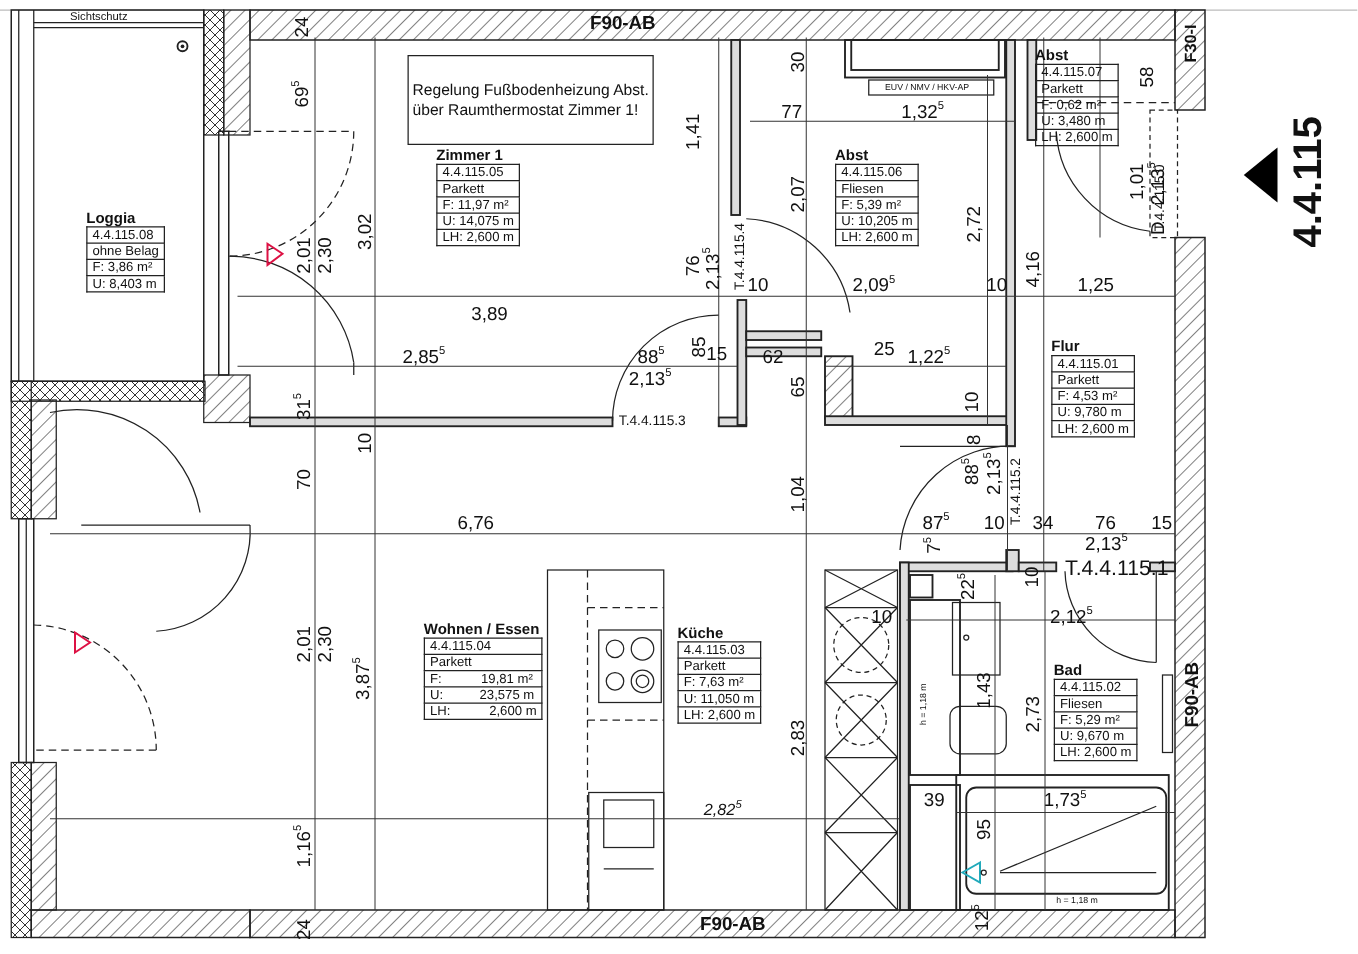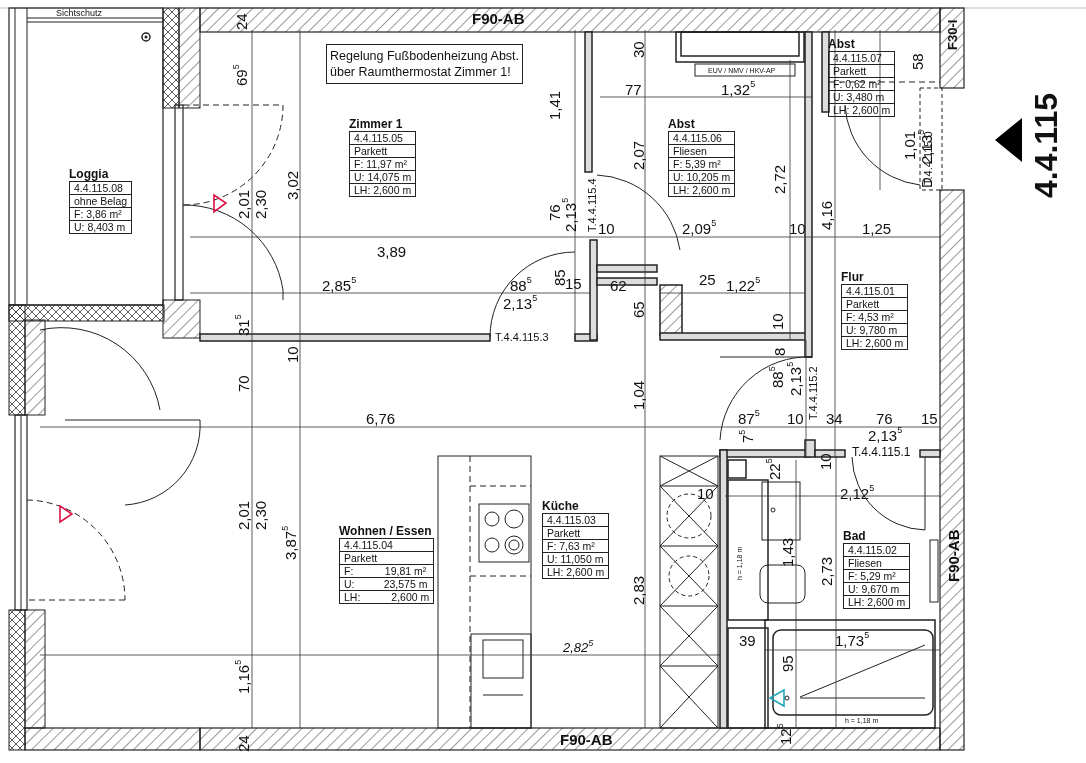--- a/index.html
+++ b/index.html
@@ -7,21 +7,21 @@
   svg{position:absolute;left:0;top:0;}
   .lbl{position:absolute;font-size:14px;line-height:1;white-space:nowrap;}
   .dim{position:absolute;font-size:15px;line-height:1;white-space:nowrap;}
   .dim sup{font-size:9px;vertical-align:top;position:relative;top:-2px;}
   .vert{transform-origin:left top;transform:rotate(-90deg);}
   .room{position:absolute;}
   .room .title{font-weight:bold;font-size:12px;line-height:13px;}
   .room table{border-collapse:collapse;font-size:10.5px;line-height:12px;}
   .room td{border:1.4px solid #222;padding:0 4px;white-space:nowrap;}
   .room .v{display:inline-block;text-align:right;}
-  .note{position:absolute;border:1.4px solid #222;font-size:12.5px;line-height:16px;padding:3px 3px;}
+  .note{position:absolute;border:1.4px solid #222;font-size:12.5px;line-height:16px;padding:19px 3px;}
   .wall-lbl{position:absolute;font-weight:bold;font-size:15px;}
   .bigid{position:absolute;font-weight:bold;font-size:32px;transform-origin:left top;transform:rotate(-90deg);}
   .small{position:absolute;font-size:7px;}
 </style>
 </head>
 <body>
 
 <svg width="1086" height="763" viewBox="0 0 1086 763">
   <defs>
     <pattern id="hatch" width="8" height="8" patternUnits="userSpaceOnUse" patternTransform="rotate(45)">
@@ -303,21 +303,21 @@
   <tr>
           <td><span>U:</span> <span>9,780 m</span></td>
         </tr>
   <tr>
           <td><span>LH:</span> <span>2,600 m</span></td>
         </tr>
       </tbody>
     </table>
 </div>
 
-<div class="room" style="left:314px;top:525px;padding-left:25px;">
+<div class="room" style="left:314px;top:497px;padding-left:25px;">
   <div class="title">Wohnen / Essen</div>
   <table>
       <tbody>
         <tr>
           <td>4.4.115.04</td>
         </tr>
   <tr>
           <td>Parkett</td>
         </tr>
   <tr>
@@ -373,21 +373,21 @@
           <td><span>U:</span> <span>9,670 m</span></td>
         </tr>
   <tr>
           <td><span>LH:</span> <span>2,600 m</span></td>
         </tr>
       </tbody>
     </table>
 </div>
 
 <div class="lbl vert" style="left:923px;top:185px;font-size:11px;">T.4.4.115.0</div>
-<div class="lbl" style="left:852px;top:446px;font-size:12px;">T.4.4.115.1</div>
+<div class="lbl" style="left:852px;top:446px;font-size:17px;">T.4.4.115.1</div>
 <div class="lbl vert" style="left:808px;top:420px;font-size:11px;">T.4.4.115.2</div>
 <div class="lbl" style="left:495px;top:332px;font-size:11px;">T.4.4.115.3</div>
 <div class="lbl vert" style="left:587px;top:232px;font-size:11px;">T.4.4.115.4</div>
 
 <div class="dim" style="left:377px;top:221px;margin-top:23px;">3,89</div>
 <div class="dim" style="left:322px;top:278px;"><span>2,85</span><sup>5</sup></div>
 <div class="dim" style="left:366px;top:411px;">6,76</div>
 <div class="dim" style="left:510px;top:278px;"><span>88</span><sup>5</sup></div>
 <div class="dim" style="left:503px;top:296px;"><span>2,13</span><sup>5</sup></div>
 <div class="dim" style="left:565px;top:276px;">15</div>

